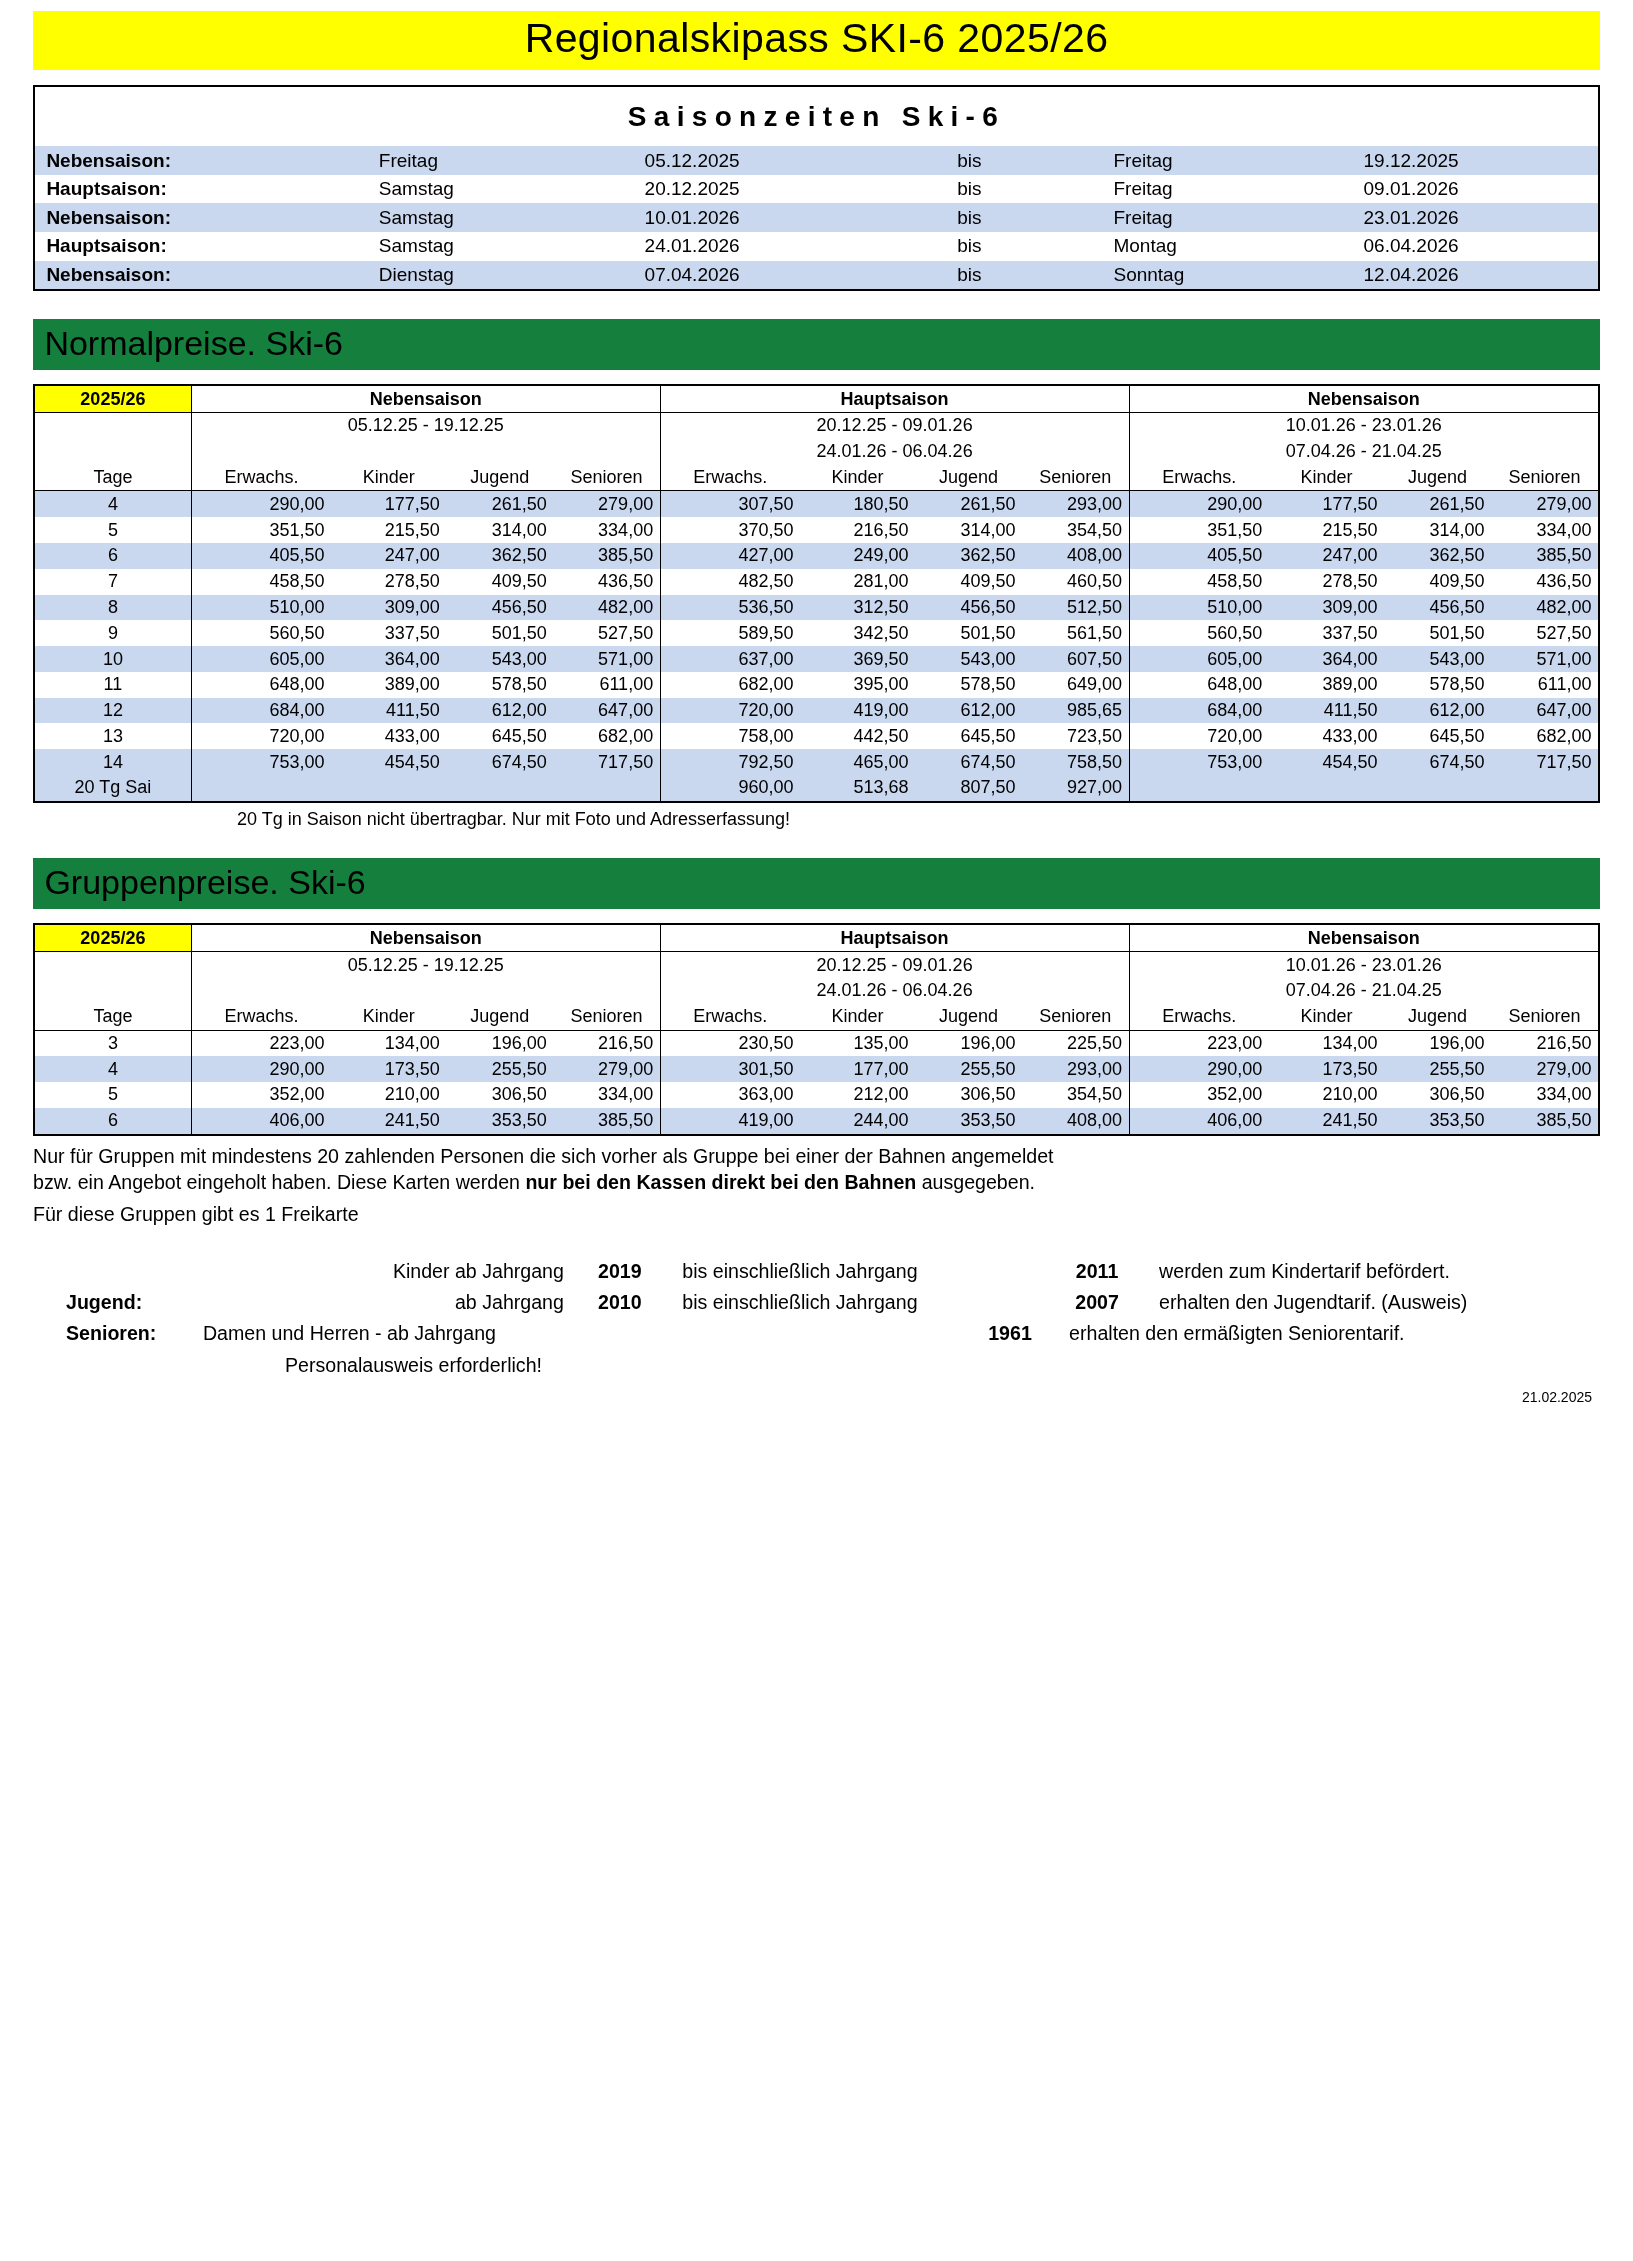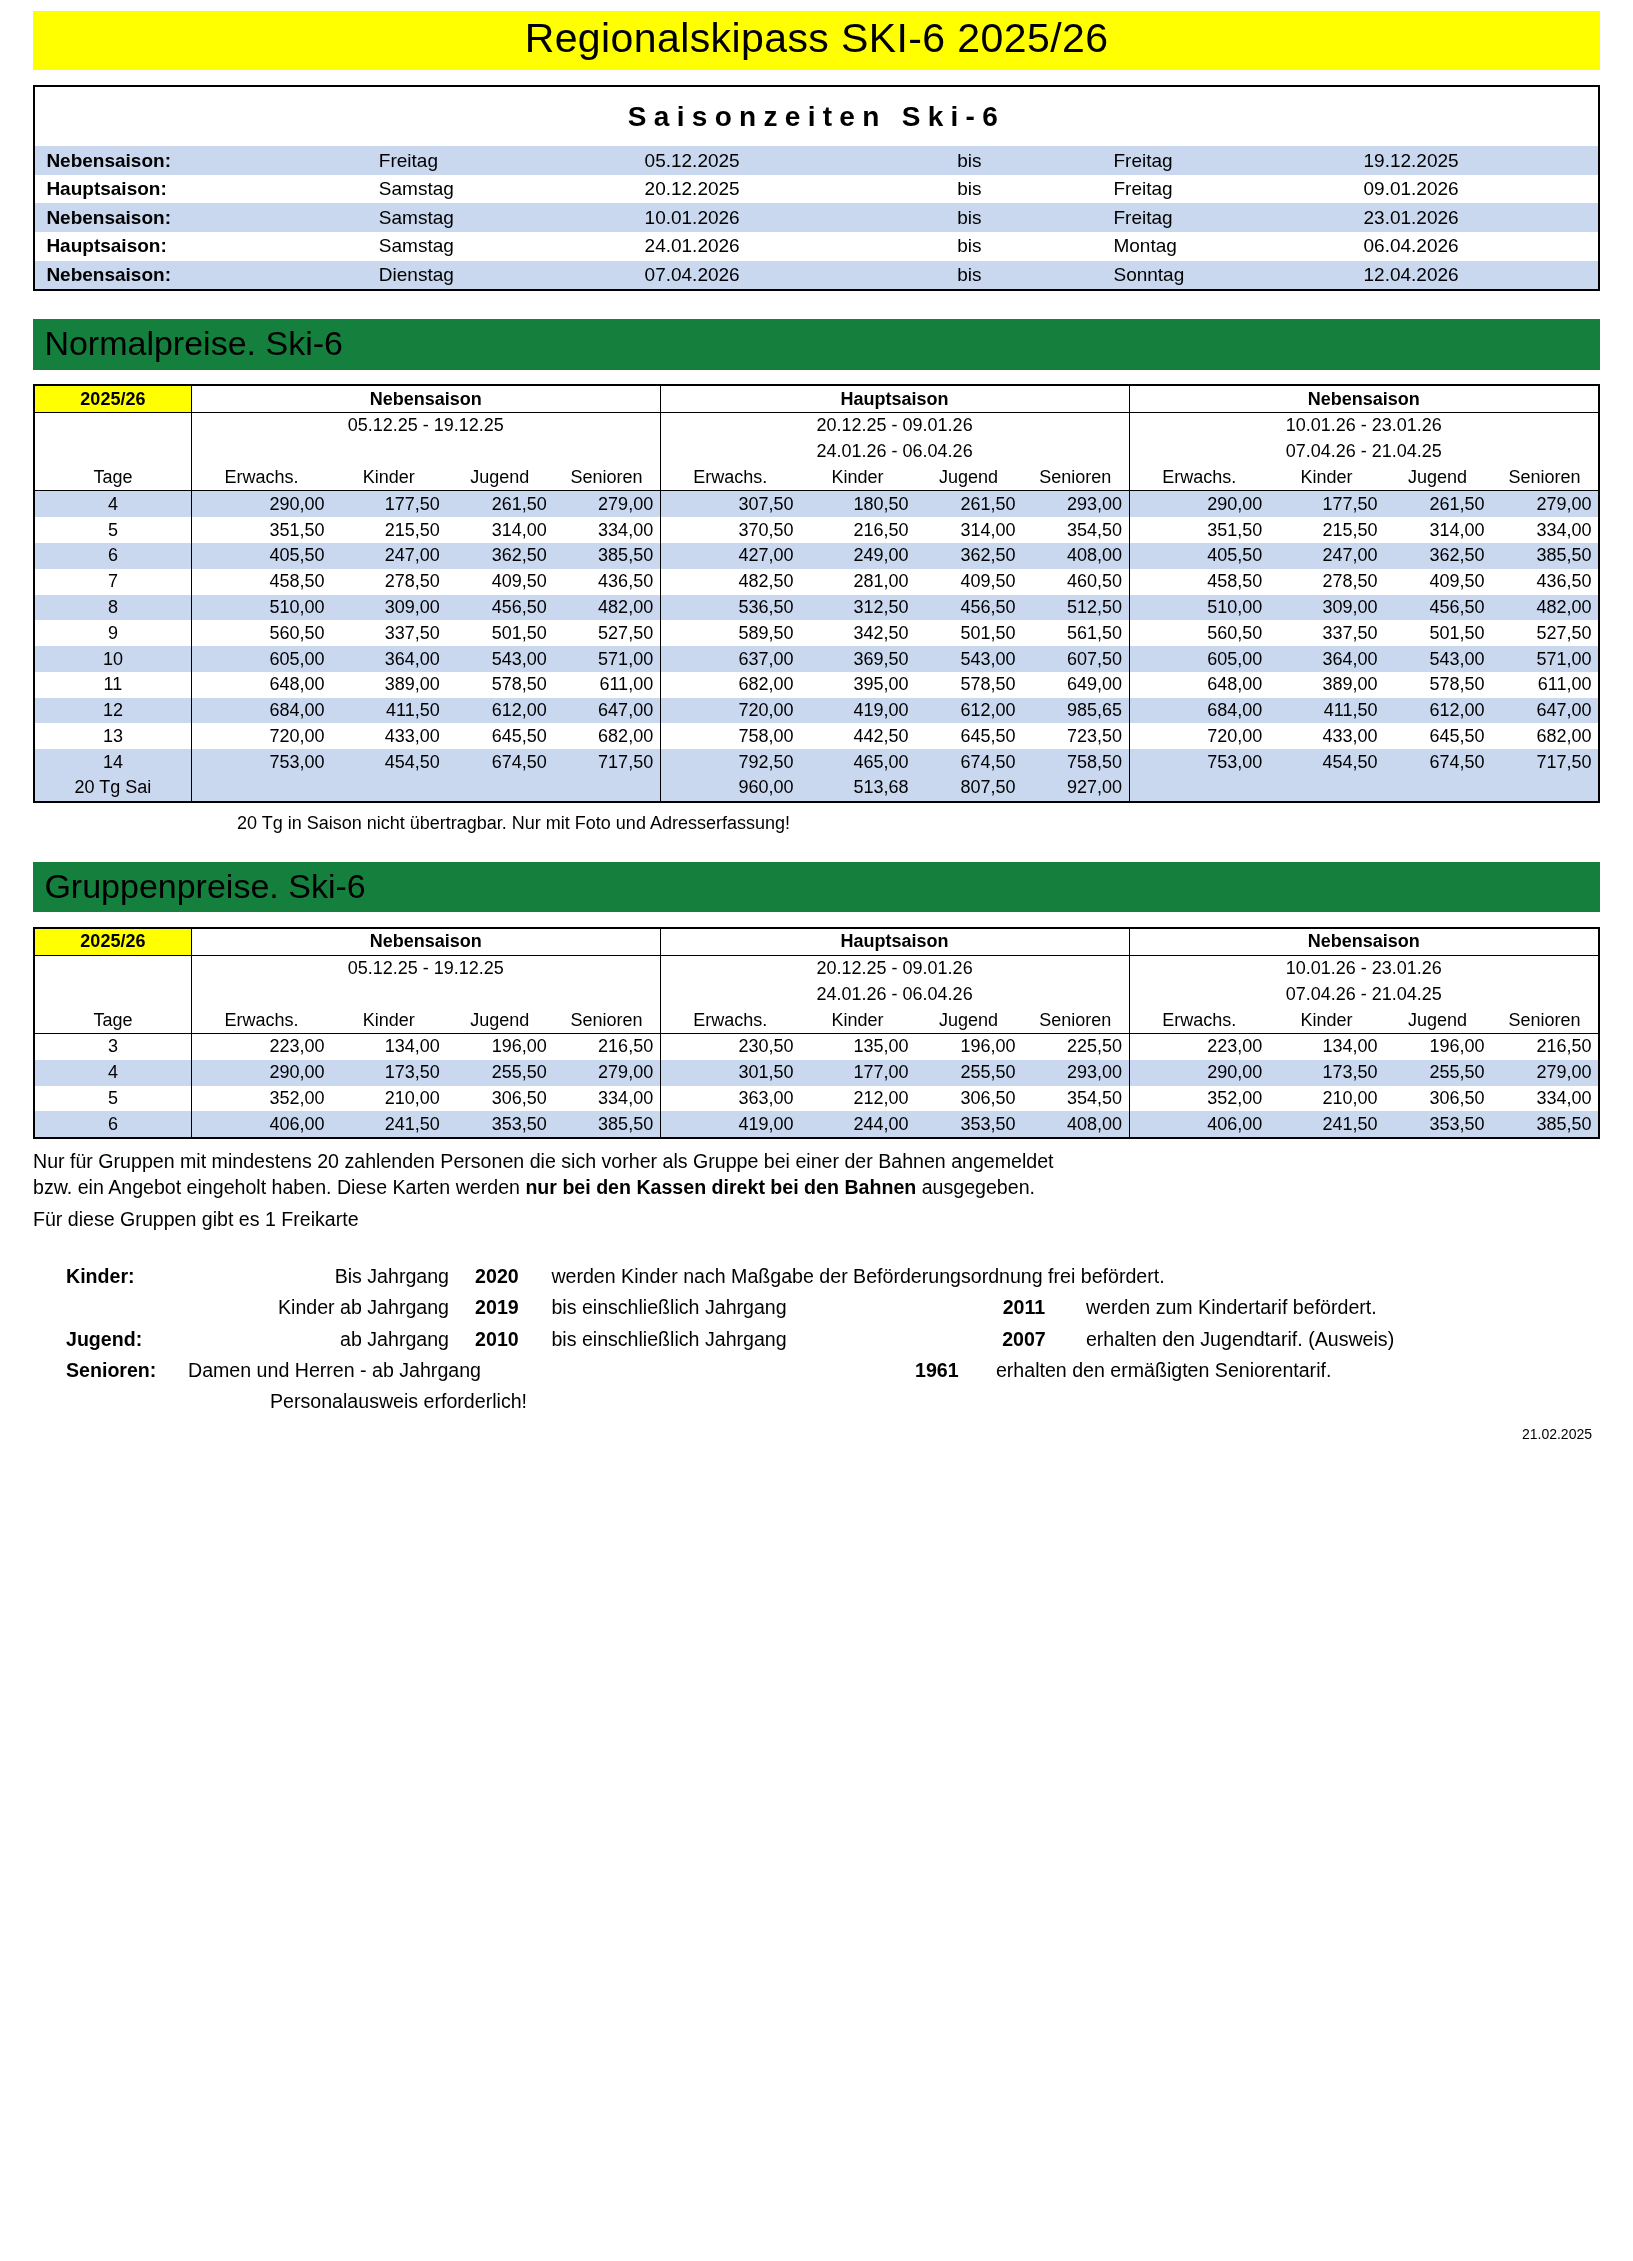--- a/index.html
+++ b/index.html
@@ -63,21 +63,21 @@
   
   .section-banner {
     background: #15803d;
     margin: 28px 33px 14.7px 33px;
     padding: 4.9px 0 6.5px 11.4px;
     font-size: 34px;
   }
 
   
   .price-wrap {
-    margin: 10px 33px;
+    margin: 4px 33px;
     border: 2.4px solid #000;
   }
   table.price {
     width: 100%;
     border-collapse: collapse;
     font-size: 18px;
     table-layout: fixed;
   }
   table.price td {
     padding: 2.4px 6.5px 2.4px 6.5px;
@@ -560,26 +560,20 @@
     <div>
       <span>bzw. ein Angebot eingeholt haben. Diese Karten werden </span><b>nur bei den Kassen direkt bei den Bahnen</b><span> ausgegeben.</span>
     </div>
     <div style="margin-top:6.5px">Für diese Gruppen gibt es 1 Freikarte</div>
   </div>
 
   <div class="ages">
     <table class="ages">
       <tbody>
         <tr>
-          <td class="lbl" style="width:122px">Kinder:</td>
-          <td class="ra" style="width:261px">Bis Jahrgang</td>
-          <td class="num" style="width:73px">2020</td>
-          <td style="padding-left:18px" colspan="4">werden Kinder nach Maßgabe der Beförderungsordnung frei befördert.</td>
-        </tr>
-        <tr>
           <td></td>
           <td class="ra">Kinder ab Jahrgang</td>
           <td class="num">2019</td>
           <td style="padding-left:18px">bis einschließlich Jahrgang</td>
           <td class="num" style="width:98px">2011</td>
           <td style="padding-left:13px" colspan="2">werden zum Kindertarif befördert.</td>
         </tr>
         <tr>
           <td class="lbl">Jugend:</td>
           <td class="ra">ab Jahrgang</td>

